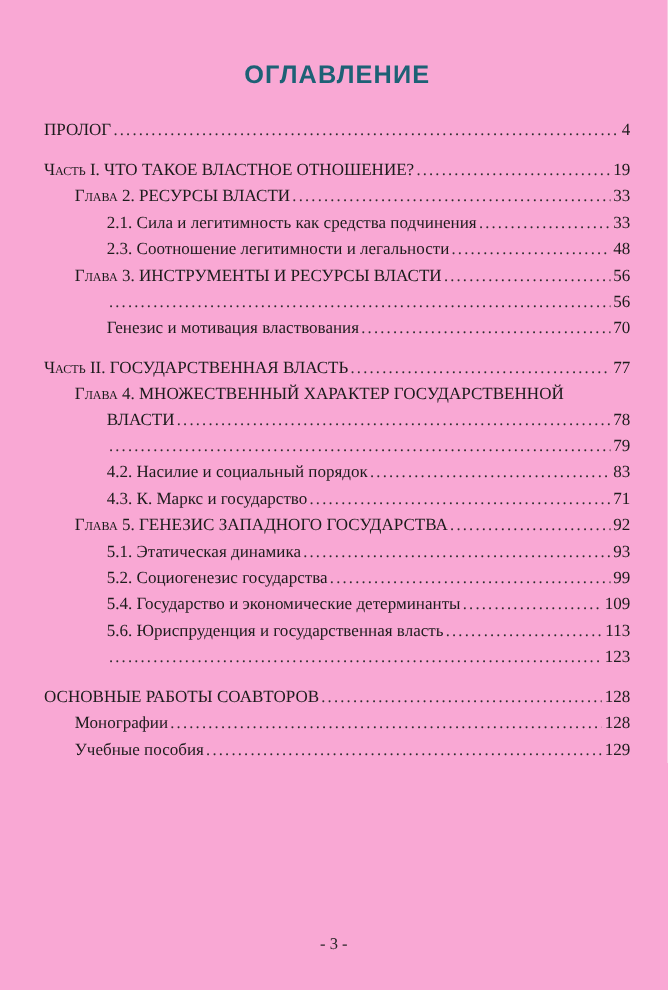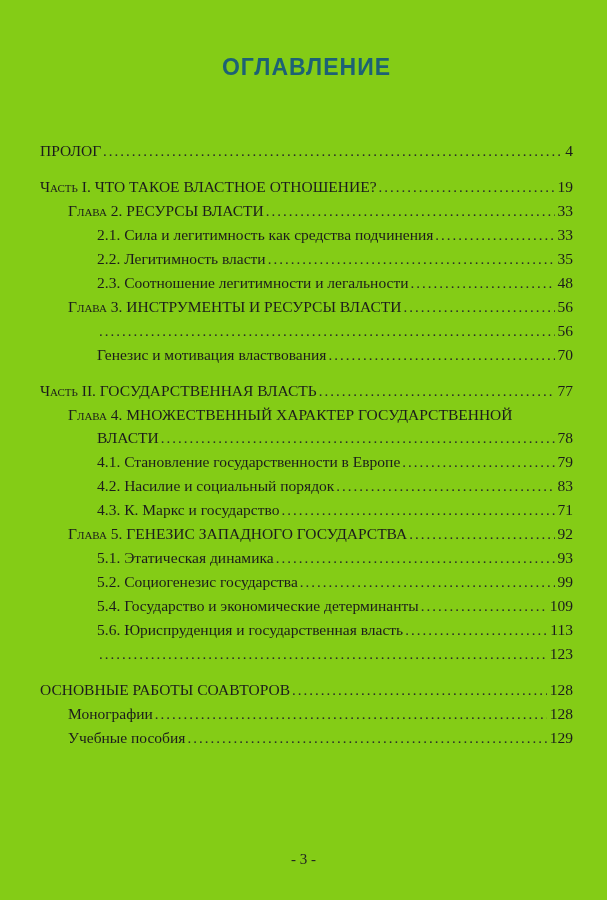--- a/index.html
+++ b/index.html
@@ -5,37 +5,37 @@
   html, body {
     margin: 0;
     padding: 0;
     background: #f4f4f2;
   }
   .page {
     position: relative;
     width: 607px;
     height: 900px;
     margin: 0 auto;
-    background: #84cc16;
+    background: #f9a8d4;
     box-sizing: border-box;
     padding: 54px 34px 0 40px;
     font-family: "Liberation Serif", "DejaVu Serif", serif;
     color: #1c1c1c;
     overflow: hidden;
   }
   .title {
     margin: 0;
     text-align: center;
     font-family: "Liberation Sans", "DejaVu Sans", sans-serif;
     font-weight: bold;
     font-size: 23px;
     letter-spacing: 1px;
   }
   .toc {
-    margin-top: 58px;
+    margin-top: 26px;
     font-size: 15.5px;
   }
   .row {
     display: flex;
     align-items: baseline;
     line-height: 23px;
   }
   .row.gap { margin-top: 12px; }
   .lvl0 { padding-left: 0; }
   .lvl1 { padding-left: 28px; }
@@ -86,25 +86,20 @@
         <span class="text">Глава 2. РЕСУРСЫ ВЛАСТИ</span>
         <span class="dots"></span>
         <span class="pg">33</span>
       </div>
       <div class="row lvl2">
         <span class="text">2.1. Сила и легитимность как средства подчинения</span>
         <span class="dots"></span>
         <span class="pg">33</span>
       </div>
       <div class="row lvl2">
-        <span class="text">2.2. Легитимность власти</span>
-        <span class="dots"></span>
-        <span class="pg">35</span>
-      </div>
-      <div class="row lvl2">
         <span class="text">2.3. Соотношение легитимности и легальности</span>
         <span class="dots"></span>
         <span class="pg">48</span>
       </div>
       <div class="row lvl1 sc">
         <span class="text">Глава 3. ИНСТРУМЕНТЫ И РЕСУРСЫ ВЛАСТИ</span>
         <span class="dots"></span>
         <span class="pg">56</span>
       </div>
       <div class="row lvl2">
@@ -123,21 +118,20 @@
       </div>
       <div class="row lvl1 sc">
         <span class="text">Глава 4. МНОЖЕСТВЕННЫЙ ХАРАКТЕР ГОСУДАРСТВЕННОЙ</span>
       </div>
       <div class="row lvl2 sc">
         <span class="text">ВЛАСТИ</span>
         <span class="dots"></span>
         <span class="pg">78</span>
       </div>
       <div class="row lvl2">
-        <span class="text">4.1. Становление государственности в Европе</span>
         <span class="dots"></span>
         <span class="pg">79</span>
       </div>
       <div class="row lvl2">
         <span class="text">4.2. Насилие и социальный порядок</span>
         <span class="dots"></span>
         <span class="pg">83</span>
       </div>
       <div class="row lvl2">
         <span class="text">4.3. К. Маркс и государство</span>

